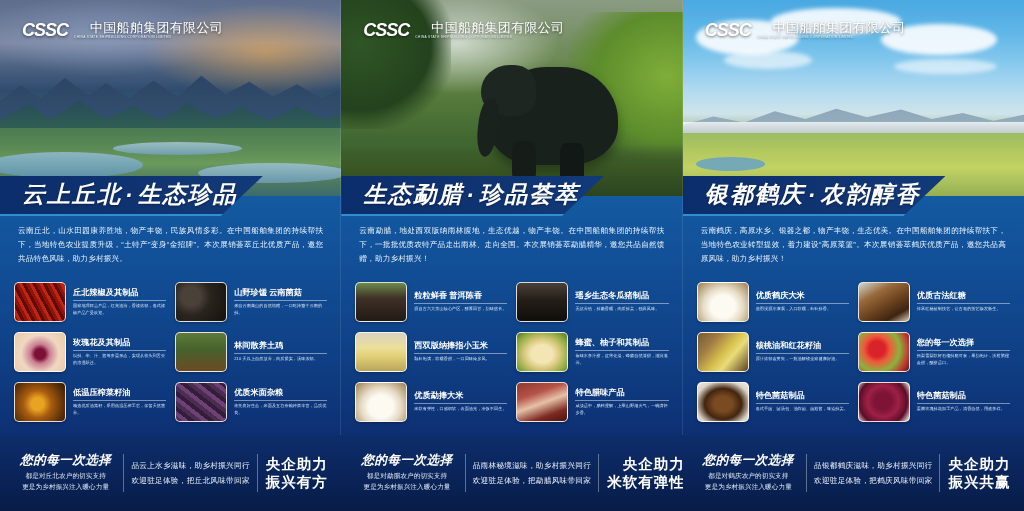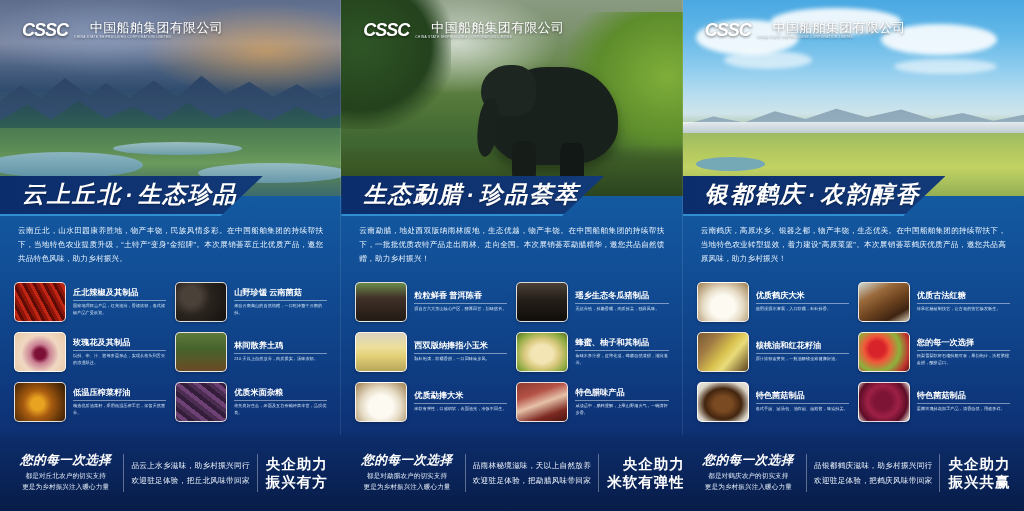--- a/index.html
+++ b/index.html
@@ -306,21 +306,21 @@
     <div class="footer">
       <div class="foot-a">
         <div class="foot-script">您的每一次选择</div>
         <div class="foot-sub">
           <div>都是对勐腊农户的切实支持</div>
           <div>更是为乡村振兴注入暖心力量</div>
         </div>
       </div>
       <div class="vline"></div>
       <div class="foot-b">
-        <div>品雨林秘境滋味，天以上自然放养</div>
+        <div>品雨林秘境滋味，助乡村振兴同行</div>
         <div>欢迎驻足体验，把勐腊风味带回家</div>
       </div>
       <div class="vline"></div>
       <div class="foot-c">
         <div>央企助力</div>
         <div>米软有弹性</div>
       </div>
     </div>
   </div>
 

